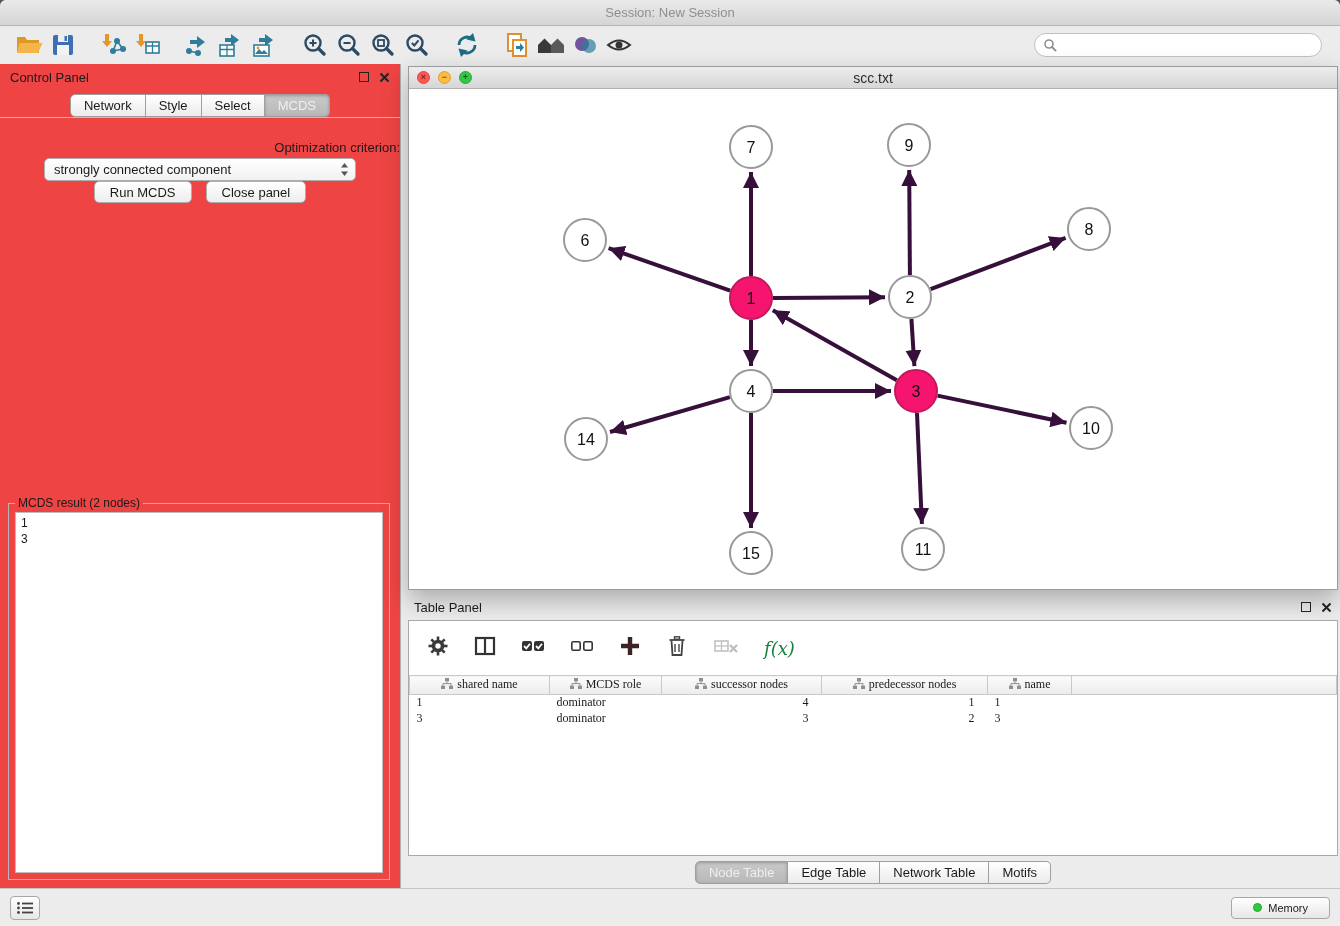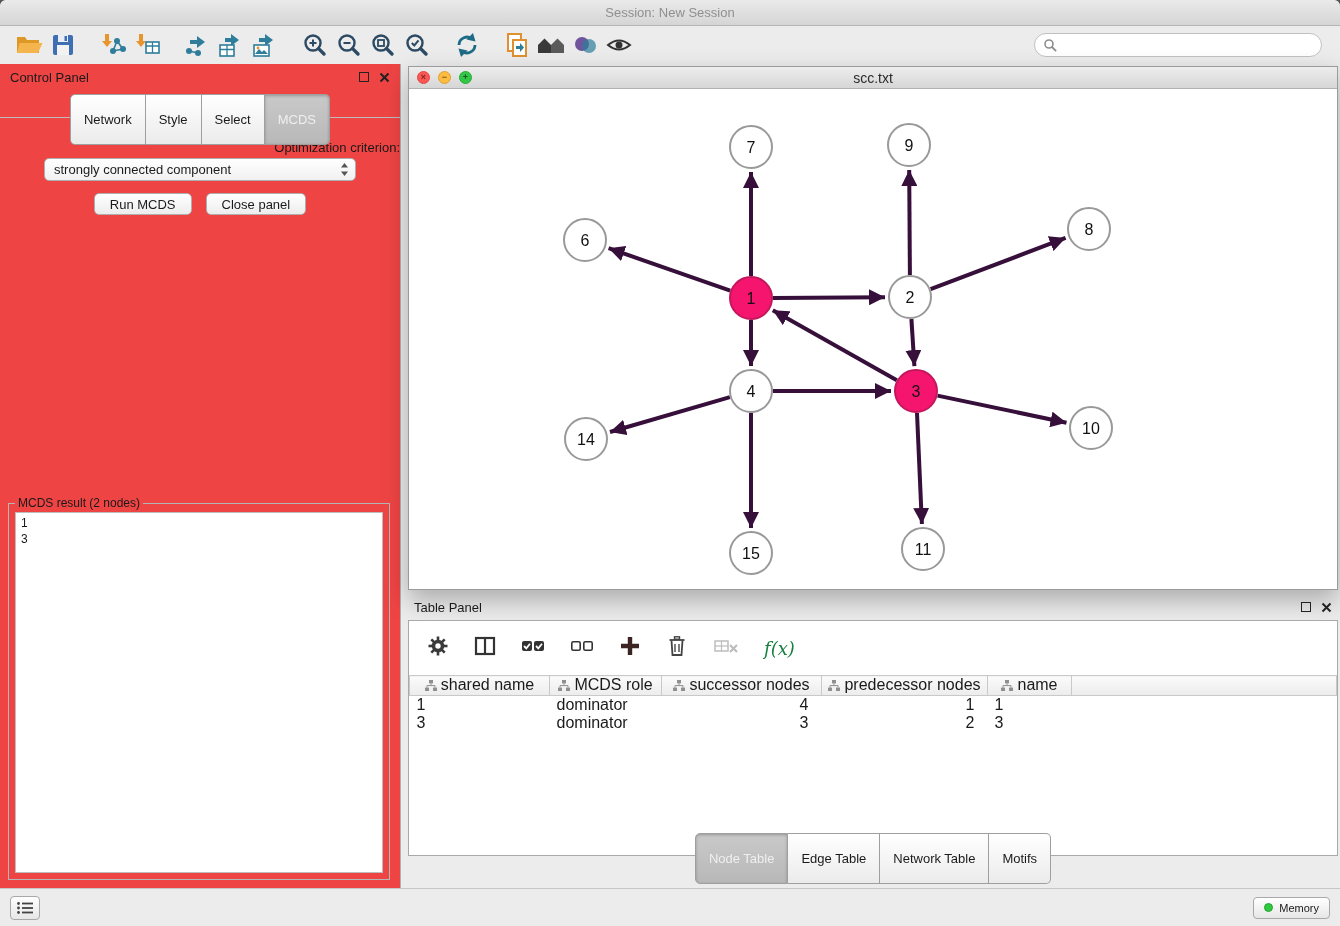--- a/index.html
+++ b/index.html
@@ -22,29 +22,29 @@
   
   .control-panel { position:absolute; left:0; top:64px; width:401px; height:824px; background:#ef4444; border-right:1px solid #b0b0b0; }
   .cp-header { height:26px; display:flex; align-items:center; padding:0 10px; font-size:13px; }
   .win-ics { margin-left:auto; display:flex; align-items:center; gap:10px; }
   .float-ic { width:10px; height:10px; border:1.5px solid #222; display:inline-block; }
   .xline { display:inline-flex; }
   .cp-tabbar { position:relative; text-align:center; margin-top:4px; height:25px; }
   .cp-tabbar::after { content:""; position:absolute; left:0; right:0; bottom:1px; border-bottom:1px solid #bdbdbd; z-index:0; }
   .seg { display:inline-flex; position:relative; z-index:1; }
   .seg .tab { border:1px solid #9f9f9f; border-left:none; background:linear-gradient(#ffffff,#ebebeb);
-              padding:17px 13px; font-size:13px; color:#1a1a1a; cursor:default; }
+              padding:3px 13px; font-size:13px; color:#1a1a1a; cursor:default; }
   .seg .tab:first-child { border-left:1px solid #9f9f9f; border-radius:5px 0 0 5px; }
   .seg .tab:last-child { border-radius:0 5px 5px 0; }
   .seg .tab.active { background:linear-gradient(#c9c9c9,#b8b8b8); color:#efefef; box-shadow:inset 0 1px 3px rgba(0,0,0,.25); }
   .cp-opt-label { text-align:right; font-size:13px; margin-top:21px; }
   .cp-select { width:312px; height:23px; margin:3px auto 0; background:linear-gradient(#ffffff,#f1f1f1); border:1px solid #aeaeae;
                border-radius:5px; display:flex; align-items:center; font-size:13px; padding-left:9px; }
   .sel-arrows { margin-left:auto; padding-right:6px; display:flex; align-items:center; }
-  .cp-buttons { display:flex; justify-content:center; gap:14px; margin-top:12px; }
+  .cp-buttons { display:flex; justify-content:center; gap:14px; }
   .aqua-btn { height:22px; padding:0 15px; font-size:13px; font-family:"Liberation Sans",sans-serif; color:#1a1a1a;
               background:linear-gradient(#ffffff,#ededed); border:1px solid #aeaeae; border-radius:5px; }
   .mcds-result { position:absolute; left:8px; right:10px; top:432px; bottom:8px; border:1px solid #b5b5b5; }
   .mcds-result legend { font-size:12px; padding:0 3px; margin-left:6px; }
   .result-list { position:absolute; left:6px; right:6px; top:2px; bottom:6px; background:#fff; border:1px solid #bdbdbd;
                  font-size:12px; padding:2px 5px; overflow:hidden; }
   .result-item { line-height:16px; }
 
   
   .net-window { position:absolute; left:408px; top:66px; width:930px; height:524px; background:#fff;
@@ -60,37 +60,37 @@
   .net-title { position:absolute; left:0; right:0; text-align:center; font-size:14px; color:#2b2b2b; }
   .net-canvas { display:block; background:#fff; }
   svg text.nlabel { font-family:"Liberation Sans",sans-serif; }
 
   
   .table-panel { position:absolute; left:408px; top:596px; width:930px; height:290px; }
   .tp-header { height:22px; display:flex; align-items:center; padding:0 6px; font-size:13px; }
   .tp-body { position:absolute; left:0; right:0; top:24px; bottom:30px; background:#fff; border:1px solid #a9a9a9; overflow:hidden; }
   .tp-toolbar { height:54px; display:flex; align-items:center; padding-left:18px; gap:25px; }
   .fx-label { font-family:"DejaVu Serif", serif; font-style:italic; font-size:18px; color:#15803d; }
-  .ntable { width:100%; border-collapse:collapse; table-layout:fixed; font-size:16px; }
+  .ntable { width:100%; border-collapse:collapse; table-layout:fixed; font-size:12px;font-family:Liberation Serif, serif; }
   .ntable th { height:19px; font-weight:normal; background:linear-gradient(#fbfbfb,#ececec); border:1px solid #c9c9c9;
                text-align:center; overflow:hidden; white-space:nowrap; }
   .ntable th .hic { vertical-align:middle; margin-right:4px; }
   .ntable th:nth-child(1){width:140px;} .ntable th:nth-child(2){width:112px;}
   .ntable th:nth-child(3){width:160px;} .ntable th:nth-child(4){width:166px;}
   .ntable th:nth-child(5){width:84px;}  .ntable th:nth-child(6){border-left:none;}
   .ntable td { height:16px; padding-left:7px; white-space:nowrap; overflow:hidden; }
   .ntable td:nth-child(3), .ntable td:nth-child(4) { text-align:right; padding-right:13px; }
   .tp-tabs { position:absolute; left:0; right:0; bottom:2px; text-align:center; }
 
   
   .statusbar { position:absolute; left:0; right:0; bottom:0; height:38px; background:#ececec; border-top:1px solid #c6c6c6;
                display:flex; align-items:center; padding:0 10px; }
   .sb-btn { width:30px; height:24px; border:1px solid #a8a8a8; border-radius:4px; background:linear-gradient(#fff,#e7e7e7);
             display:flex; align-items:center; justify-content:center; }
-  .mem-btn { margin-left:auto; height:22px; padding:0 10px; border:1px solid #a8a8a8; border-radius:4px;
+  .mem-btn { margin-left:auto; height:22px; padding:0 21px; border:1px solid #a8a8a8; border-radius:4px;
              background:linear-gradient(#fff,#e7e7e7); display:flex; align-items:center; gap:6px; font-size:11px; }
   .mem-dot { width:9px; height:9px; border-radius:50%; background:#2fcb3e; border:1px solid #24a231; }
 </style>
 </head>
 <body>
 
 <div class="app">
 
   <div class="titlebar">
     <span>Session: New Session</span>

